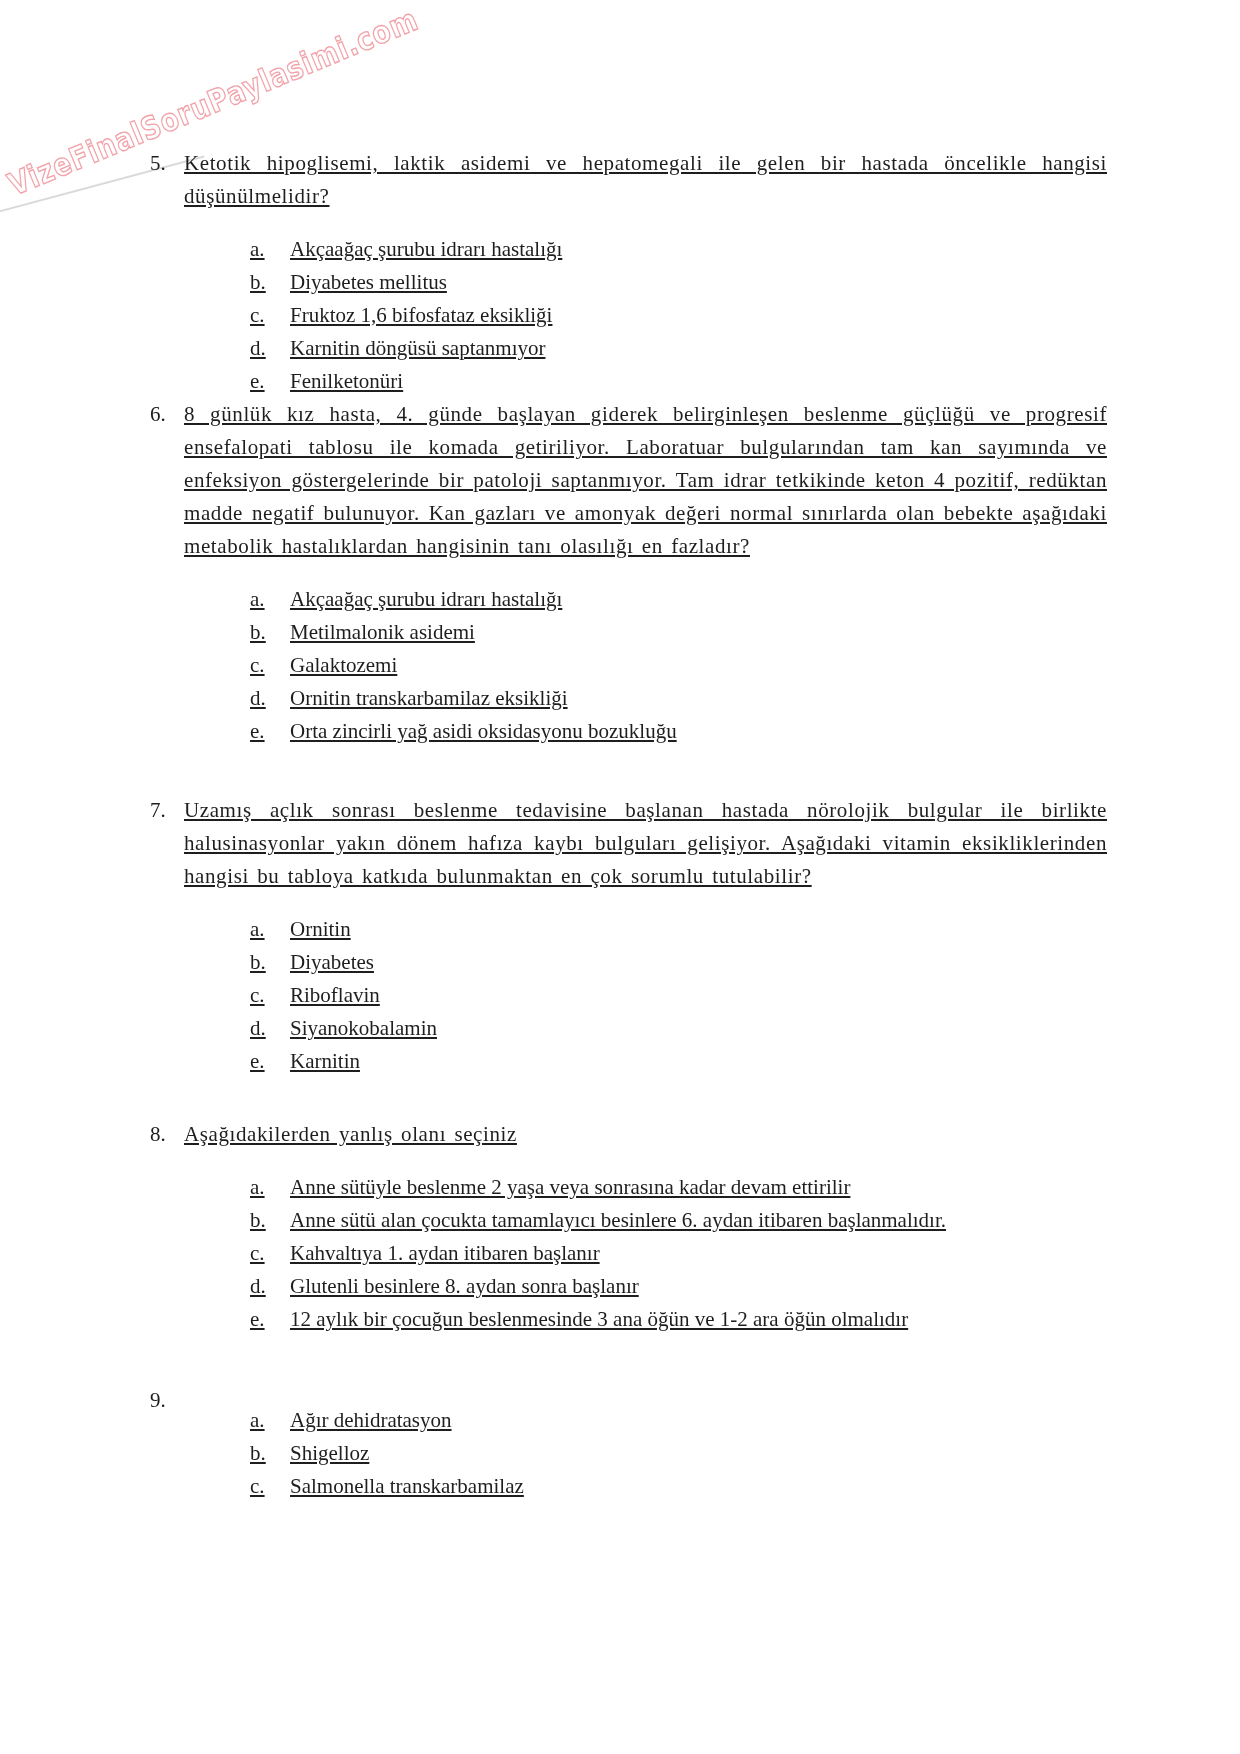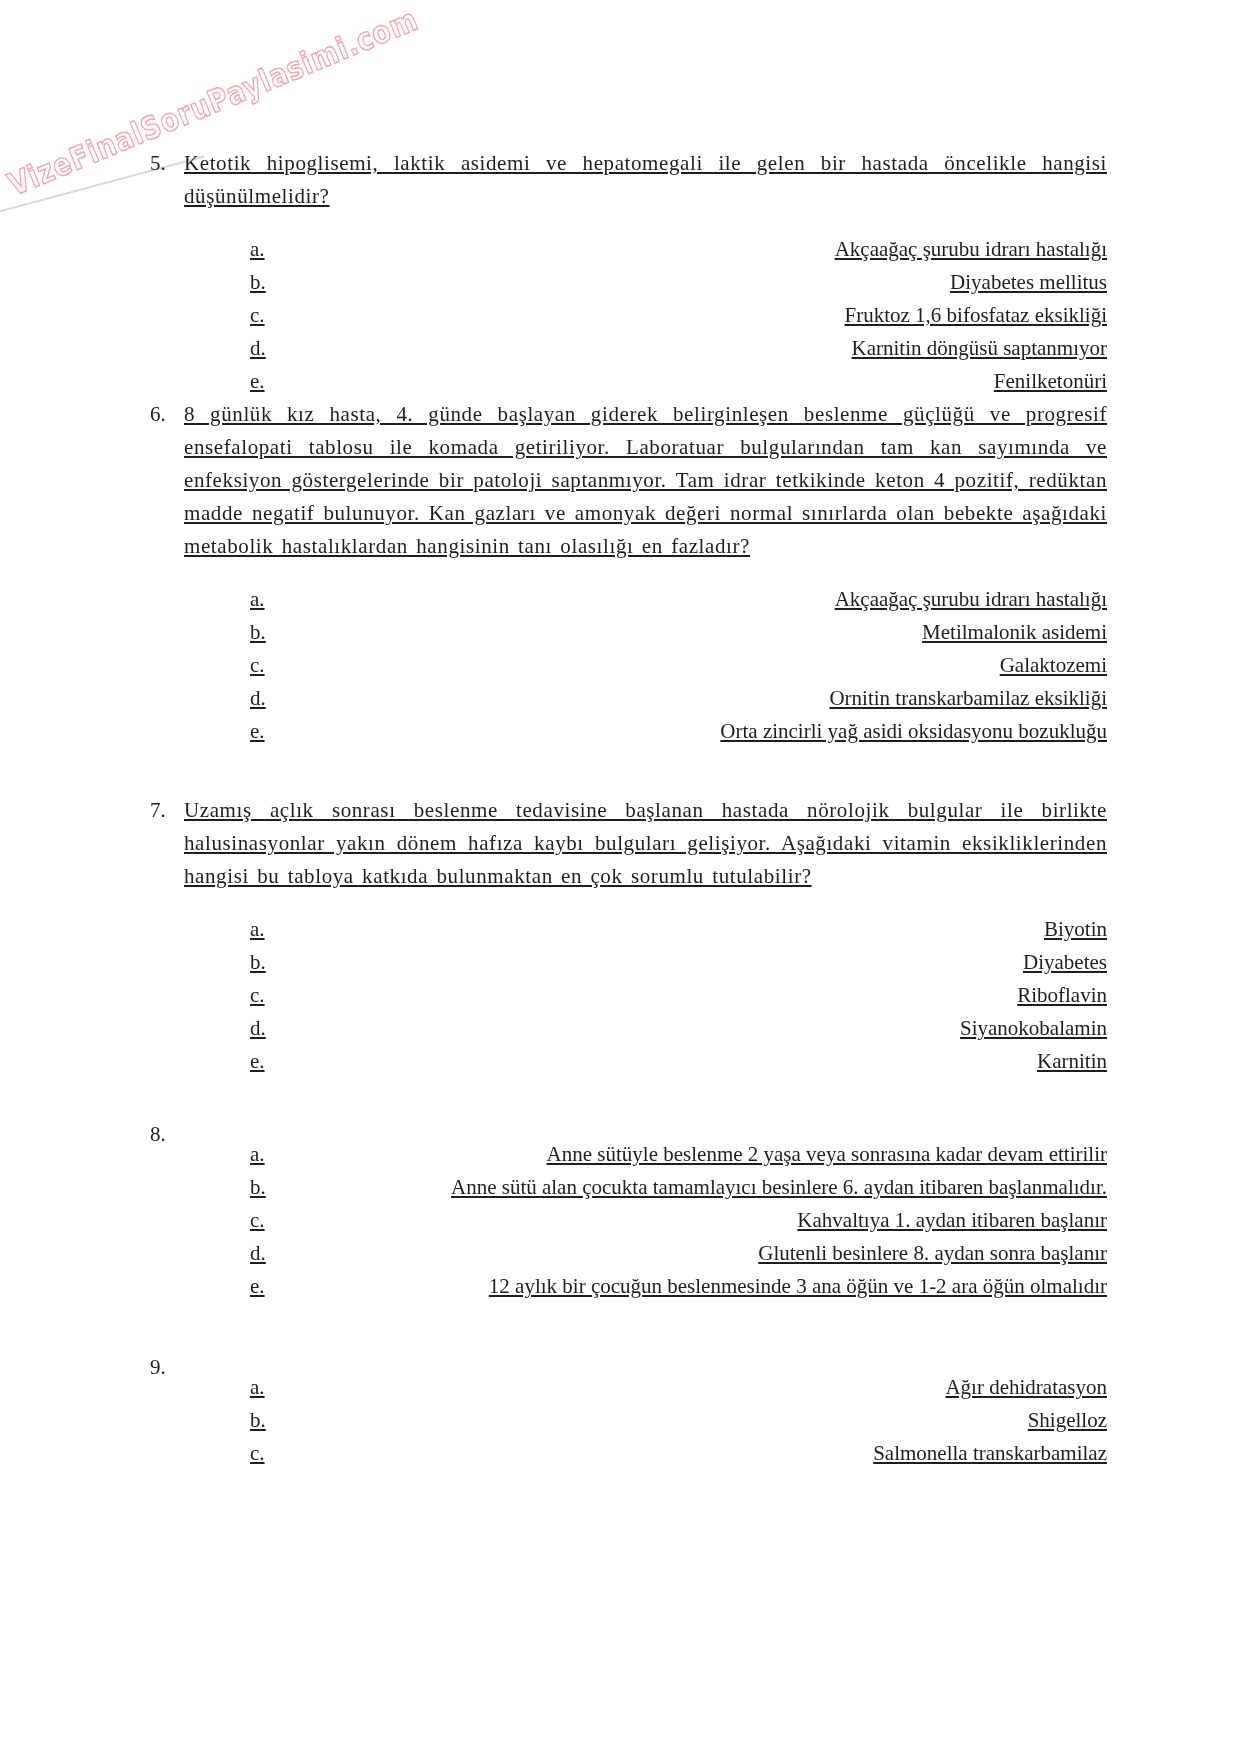--- a/index.html
+++ b/index.html
@@ -49,21 +49,21 @@
     letter-spacing: 0.6px;
     word-spacing: 2.5px;
   }
   .options { margin: 20px 0 0 66px; }
   .option {
     display: flex;
     font-size: 21px;
     line-height: 33px;
   }
   .opt-letter { flex: 0 0 40px; }
-  .opt-text { flex: 1; text-align: right; }
+  .opt-text { flex: 1; }
   .gap-none  { margin-top: 0; }
   .gap-q7    { margin-top: 46px; }
   .gap-q8    { margin-top: 40px; }
   .gap-q9    { margin-top: 48px; }
 </style>
 </head>
 <body>
 
 <div class="page">
 
@@ -132,21 +132,21 @@
       </div>
     </div>
 
     <div class="question gap-q7">
       <div class="q-num">7.</div>
       <div class="q-body">
         <div class="q-text">Uzamış açlık sonrası beslenme tedavisine başlanan hastada nörolojik bulgular ile birlikte halusinasyonlar yakın dönem hafıza kaybı bulguları gelişiyor. Aşağıdaki vitamin eksikliklerinden hangisi bu tabloya katkıda bulunmaktan en çok sorumlu tutulabilir?</div>
         <div class="options">
           <div class="option">
             <span class="opt-letter">a.</span>
-            <span class="opt-text">Biyotin</span>
+            <span class="opt-text">Ornitin</span>
           </div>
           <div class="option">
             <span class="opt-letter">b.</span>
             <span class="opt-text">Diyabetes</span>
           </div>
           <div class="option">
             <span class="opt-letter">c.</span>
             <span class="opt-text">Riboflavin</span>
           </div>
           <div class="option">
@@ -157,20 +157,21 @@
             <span class="opt-letter">e.</span>
             <span class="opt-text">Karnitin</span>
           </div>
         </div>
       </div>
     </div>
 
     <div class="question gap-q8">
       <div class="q-num">8.</div>
       <div class="q-body">
+        <div class="q-text">Aşağıdakilerden yanlış olanı seçiniz</div>
         <div class="options">
           <div class="option">
             <span class="opt-letter">a.</span>
             <span class="opt-text">Anne sütüyle beslenme 2 yaşa veya sonrasına kadar devam ettirilir</span>
           </div>
           <div class="option">
             <span class="opt-letter">b.</span>
             <span class="opt-text">Anne sütü alan çocukta tamamlayıcı besinlere 6. aydan itibaren başlanmalıdır.</span>
           </div>
           <div class="option">

